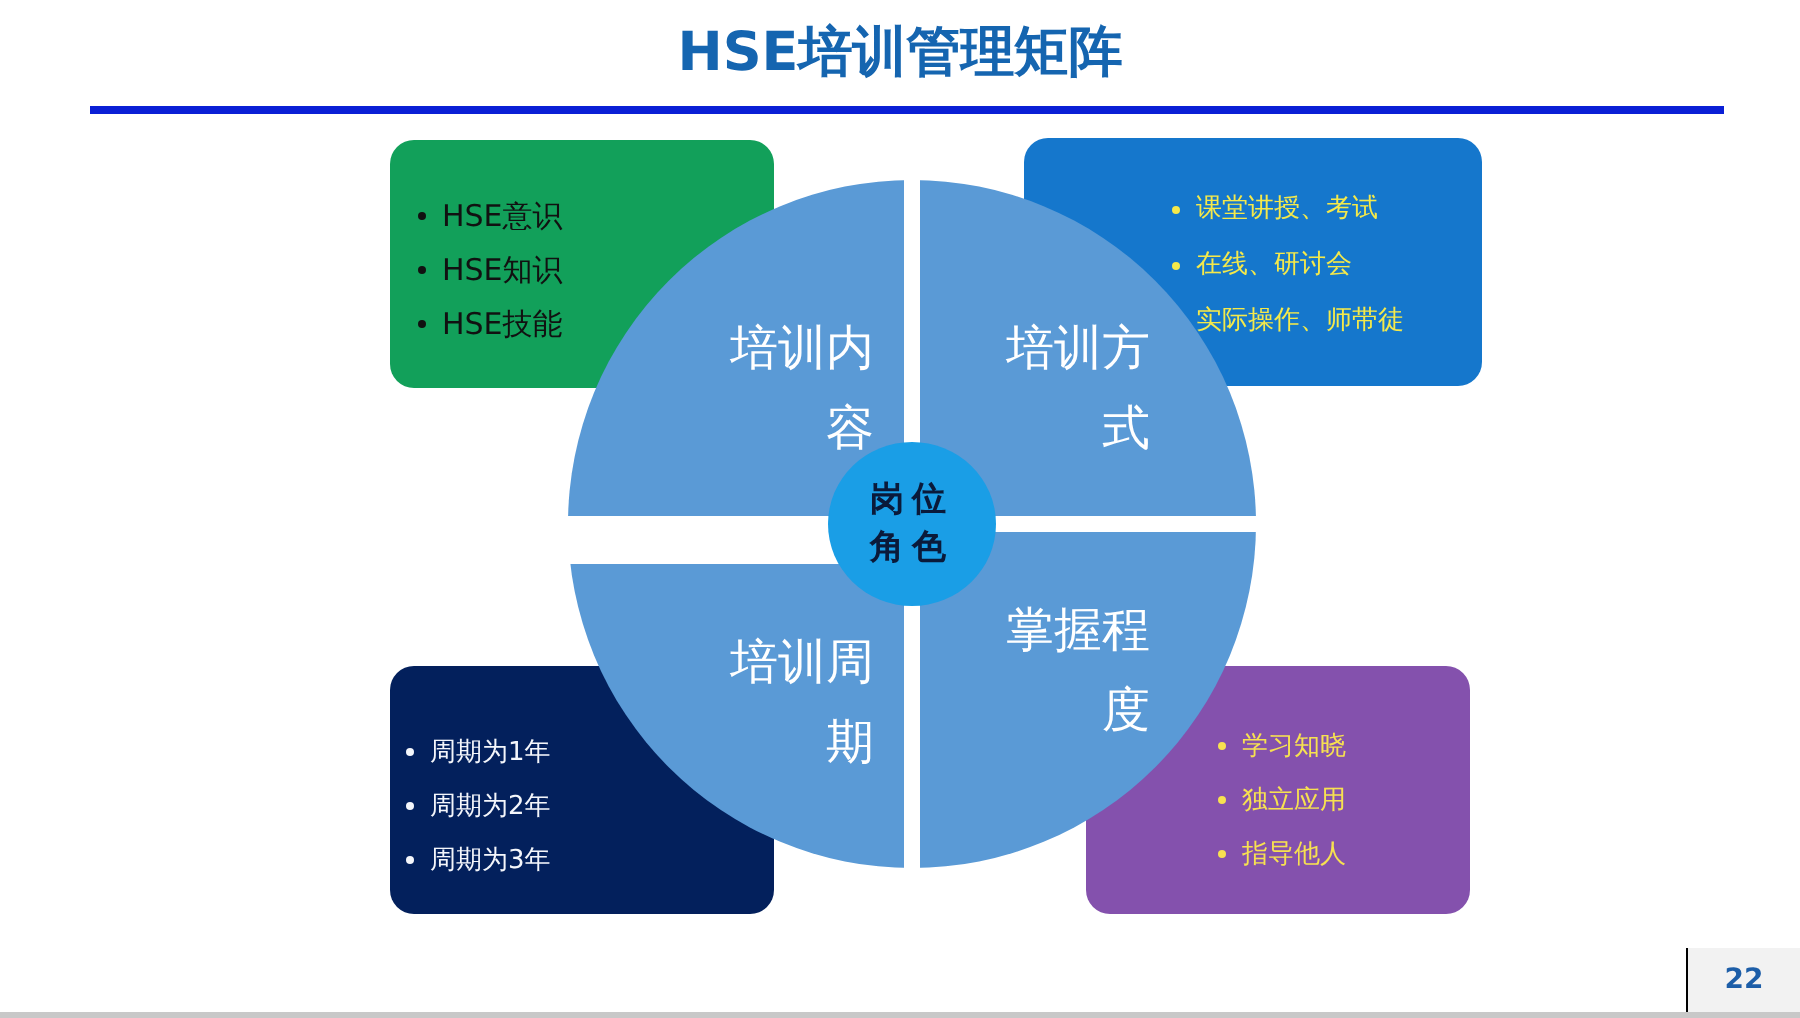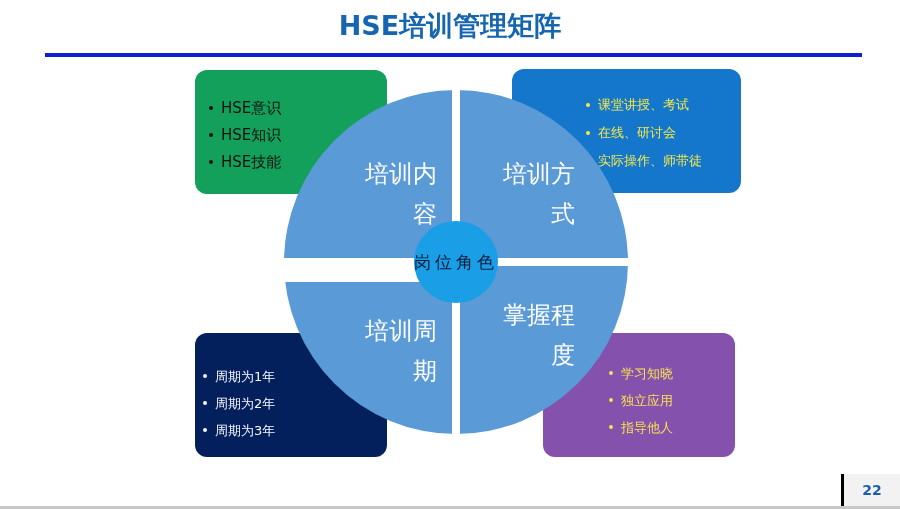--- a/index.html
+++ b/index.html
@@ -48,28 +48,28 @@
   }
   .q-tl { left:0; top:0; padding:40px 0 0 38px; }
   .q-tr { left:176px; top:0; padding:40px 38px 0 0; }
   .q-bl { left:0; top:192px; padding:0 0 30px 38px; }
   .q-br { left:176px; top:176px; padding:0 38px 30px 0; }
   .quad span { display:block; width:100px; }
 
   .hub {
     position:absolute; left:414px; top:221px; width:84px; height:82px;
     border-radius:50%; background:#1a9ee6;
-    display:flex; align-items:center; justify-content:center;
+    display:flex; flex-direction:column; align-items:center; justify-content:center;
     color:#0a1a3a; font-family:"DejaVu Serif","Liberation Serif",serif;
-    font-weight:normal; font-size:17px; line-height:24px; letter-spacing:4px;
+    font-weight:bold; font-size:17px; line-height:24px; letter-spacing:4px;
   }
 
   .page-tab {
     position:absolute; right:0; top:474px; width:56px; height:32px;
-    background:#f2f2f2; border-left:3px solid #000000;
+    background:#f2f2f2; border-left:1px solid #000000;
     display:flex; align-items:center; justify-content:center;
     font-size:14px; font-weight:bold; color:#1d5ea8;
   }
   .bottom-rule {
     position:absolute; left:0; bottom:0; width:900px; height:3px; background:#c8c8c8;
   }
 </style>
 </head>
 <body>
 

